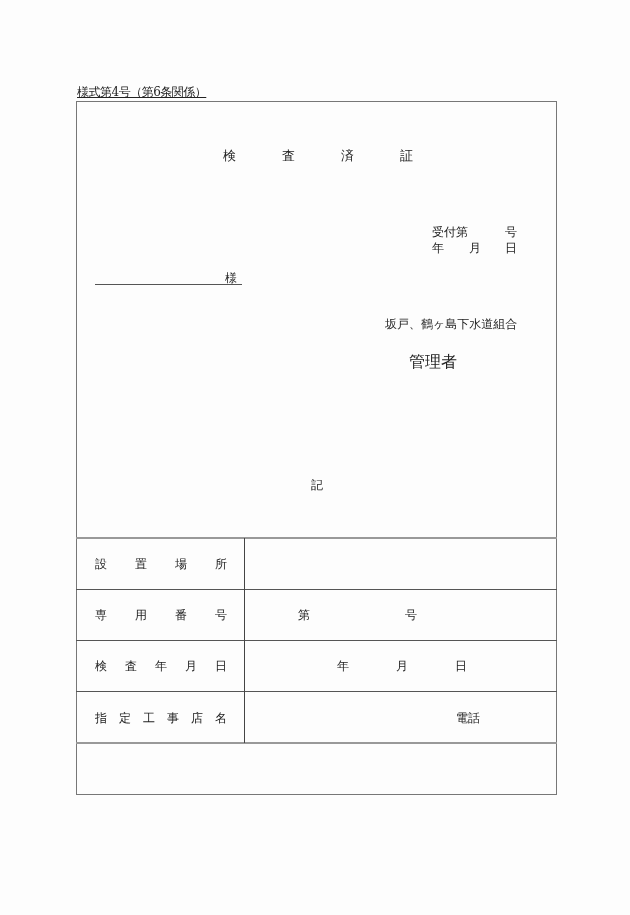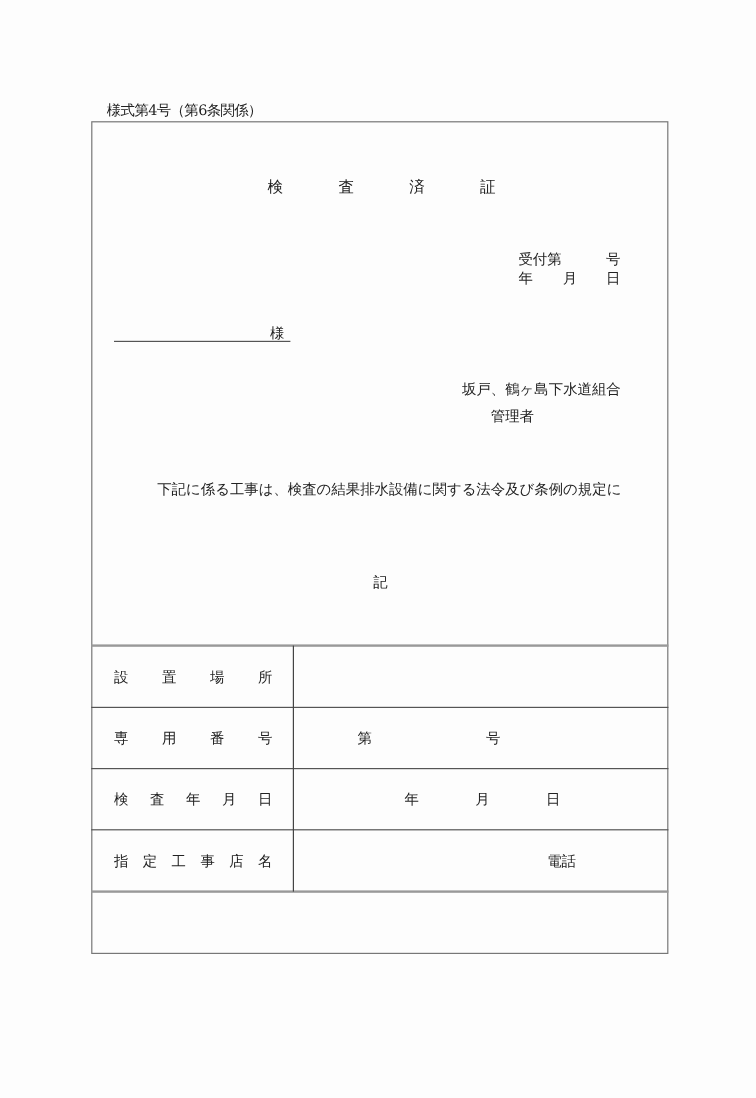--- a/index.html
+++ b/index.html
@@ -1,29 +1,29 @@
 <!DOCTYPE html>
 <html><head>
 <meta charset="utf-8">
 <style>
   html, body { margin:0; padding:0; background:#fdfdfd; }
   body { width:630px; height:915px; position:relative; overflow:hidden;
          font-family:"DejaVu Serif","Liberation Serif",serif; color:#222; }
   .abs { position:absolute; }
-  .form-label { left:89px; top:84px; font-size:12px; letter-spacing:-0.5px; }
+  .form-label { left:77px; top:84px; font-size:12px; letter-spacing:-0.5px;text-decoration:underline; }
   .outer { left:76px; top:101px; width:479px; height:692px; border:1.5px solid #777; box-sizing:content-box; }
   .title { top:147px; left:0; width:100%; }
   .title span { position:absolute; font-size:13px; }
   .receipt { left:432px; top:208px; font-size:12px; line-height:16px; }
   .receipt .row { position:relative; height:16px; width:90px; }
-  .receipt .row span { position:absolute; top:0;font-family:Liberation Serif, serif; }
+  .receipt .row span { position:absolute; top:16px;font-family:Liberation Serif, serif; }
   .addressee-line { left:95px; top:284px; width:147px; border-bottom:1.3px solid #555; }
   .addressee-sama { left:225px; top:270px; font-size:12px; }
   .issuer-org { left:385px; top:316px; font-size:12px; }
-  .issuer-title { left:409px; top:339px; font-size:12px; }
+  .issuer-title { left:409px; top:352px; font-size:16px; }
   .body-text { left:119px; top:400px; width:410px; font-size:12px; line-height:16px; }
   .ki { left:311px; top:477px; font-size:12px; }
   .hline { position:absolute; left:76px; width:481px; height:0; }
   .vline { position:absolute; left:244px; width:0; border-left:1.3px solid #444; }
   .row-label { position:absolute; left:77px; width:167px; font-size:12px; }
   .row-label span { position:absolute; }
   .cell-val { position:absolute; font-size:12px; }
 </style>
 </head>
 <body>
@@ -51,21 +51,20 @@
   </div>
 </div>
 
 <div class="abs addressee-line"></div>
 <div class="abs addressee-sama">様</div>
 
 <div class="abs issuer-org">坂戸、鶴ヶ島下水道組合</div>
 <div class="abs issuer-title">管理者</div>
 
 <div class="abs body-text">
-  <div>　下記に係る工事は、検査の結果排水設備に関する法令及び条例の規定に</div>
 </div>
 
 <div class="abs ki">記</div>
 
 <div class="hline" style="top:537px; border-top:2px solid #999;"></div>
 <div class="hline" style="top:589px; border-top:1.3px solid #555;"></div>
 <div class="hline" style="top:640px; border-top:1.3px solid #555;"></div>
 <div class="hline" style="top:691px; border-top:1.3px solid #555;"></div>
 <div class="hline" style="top:742px; border-top:2px solid #999;"></div>
 <div class="vline" style="top:538px; height:205px;"></div>

